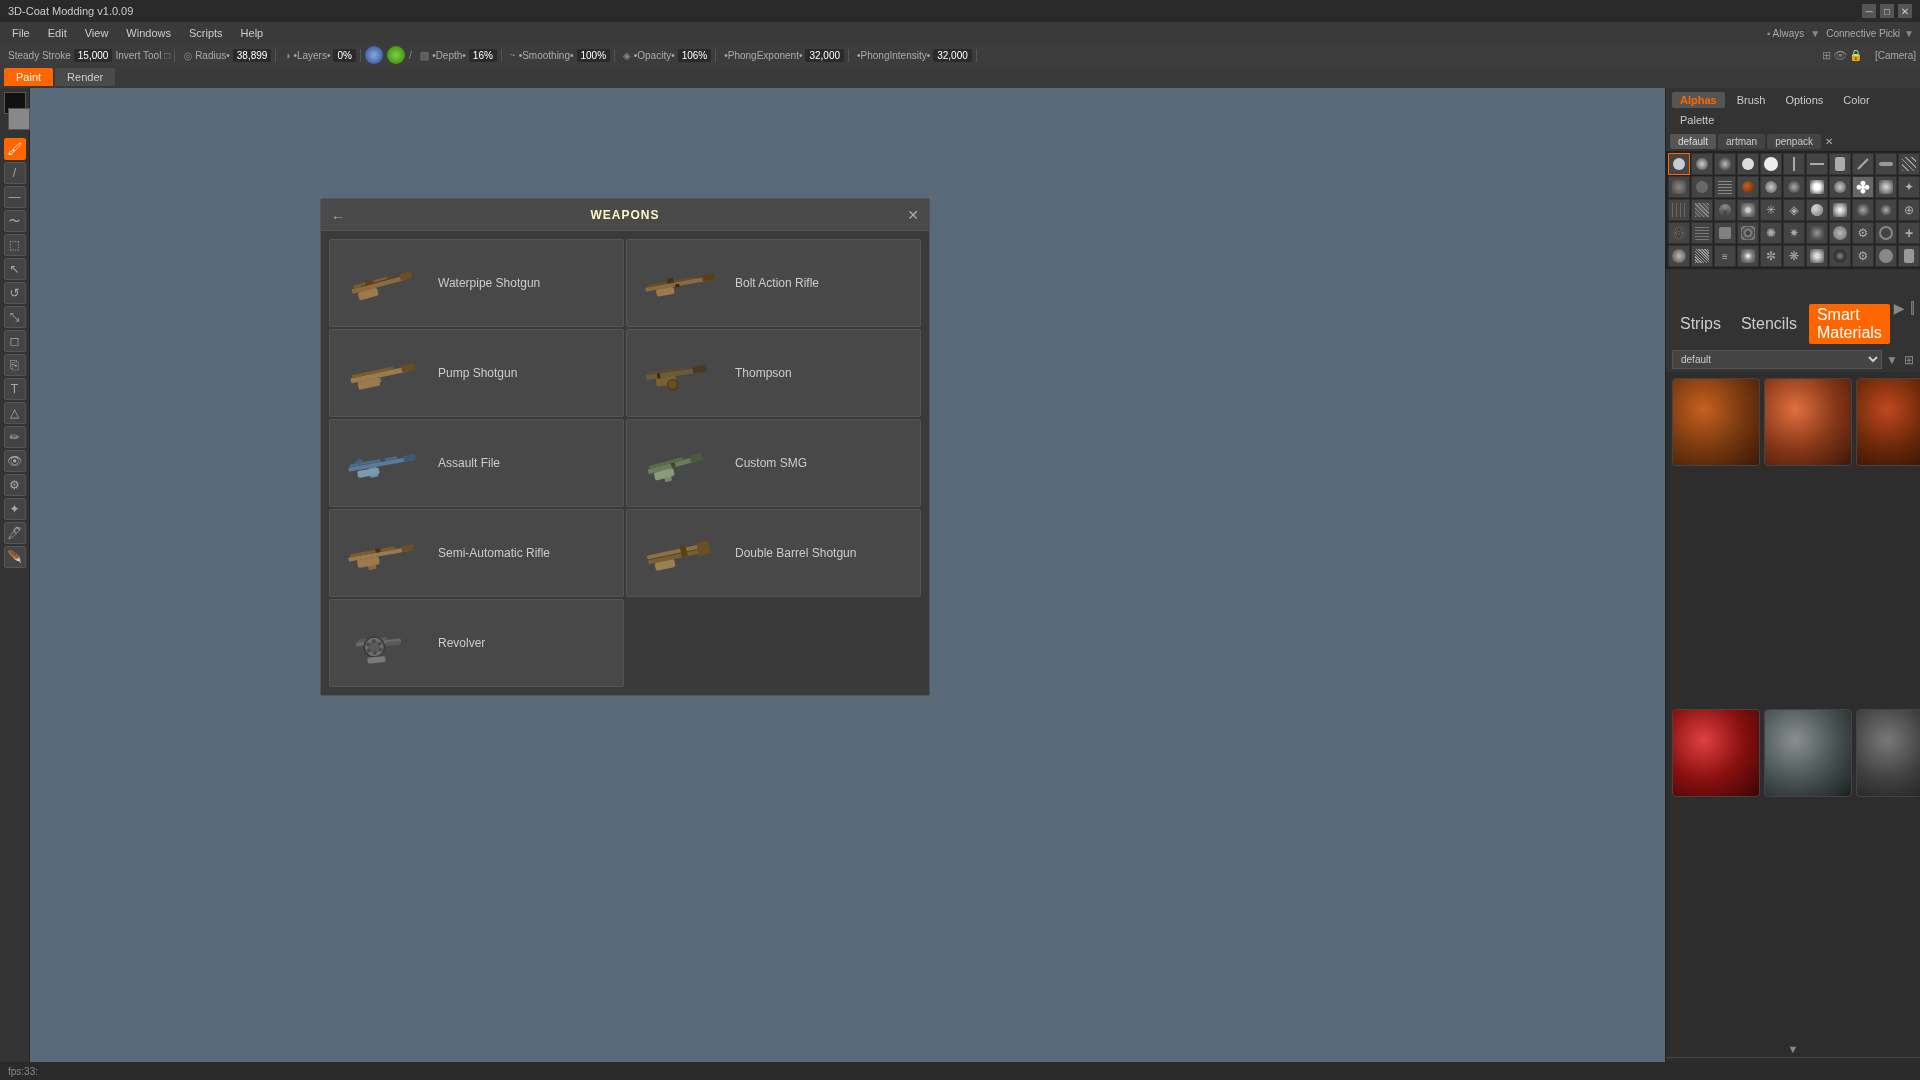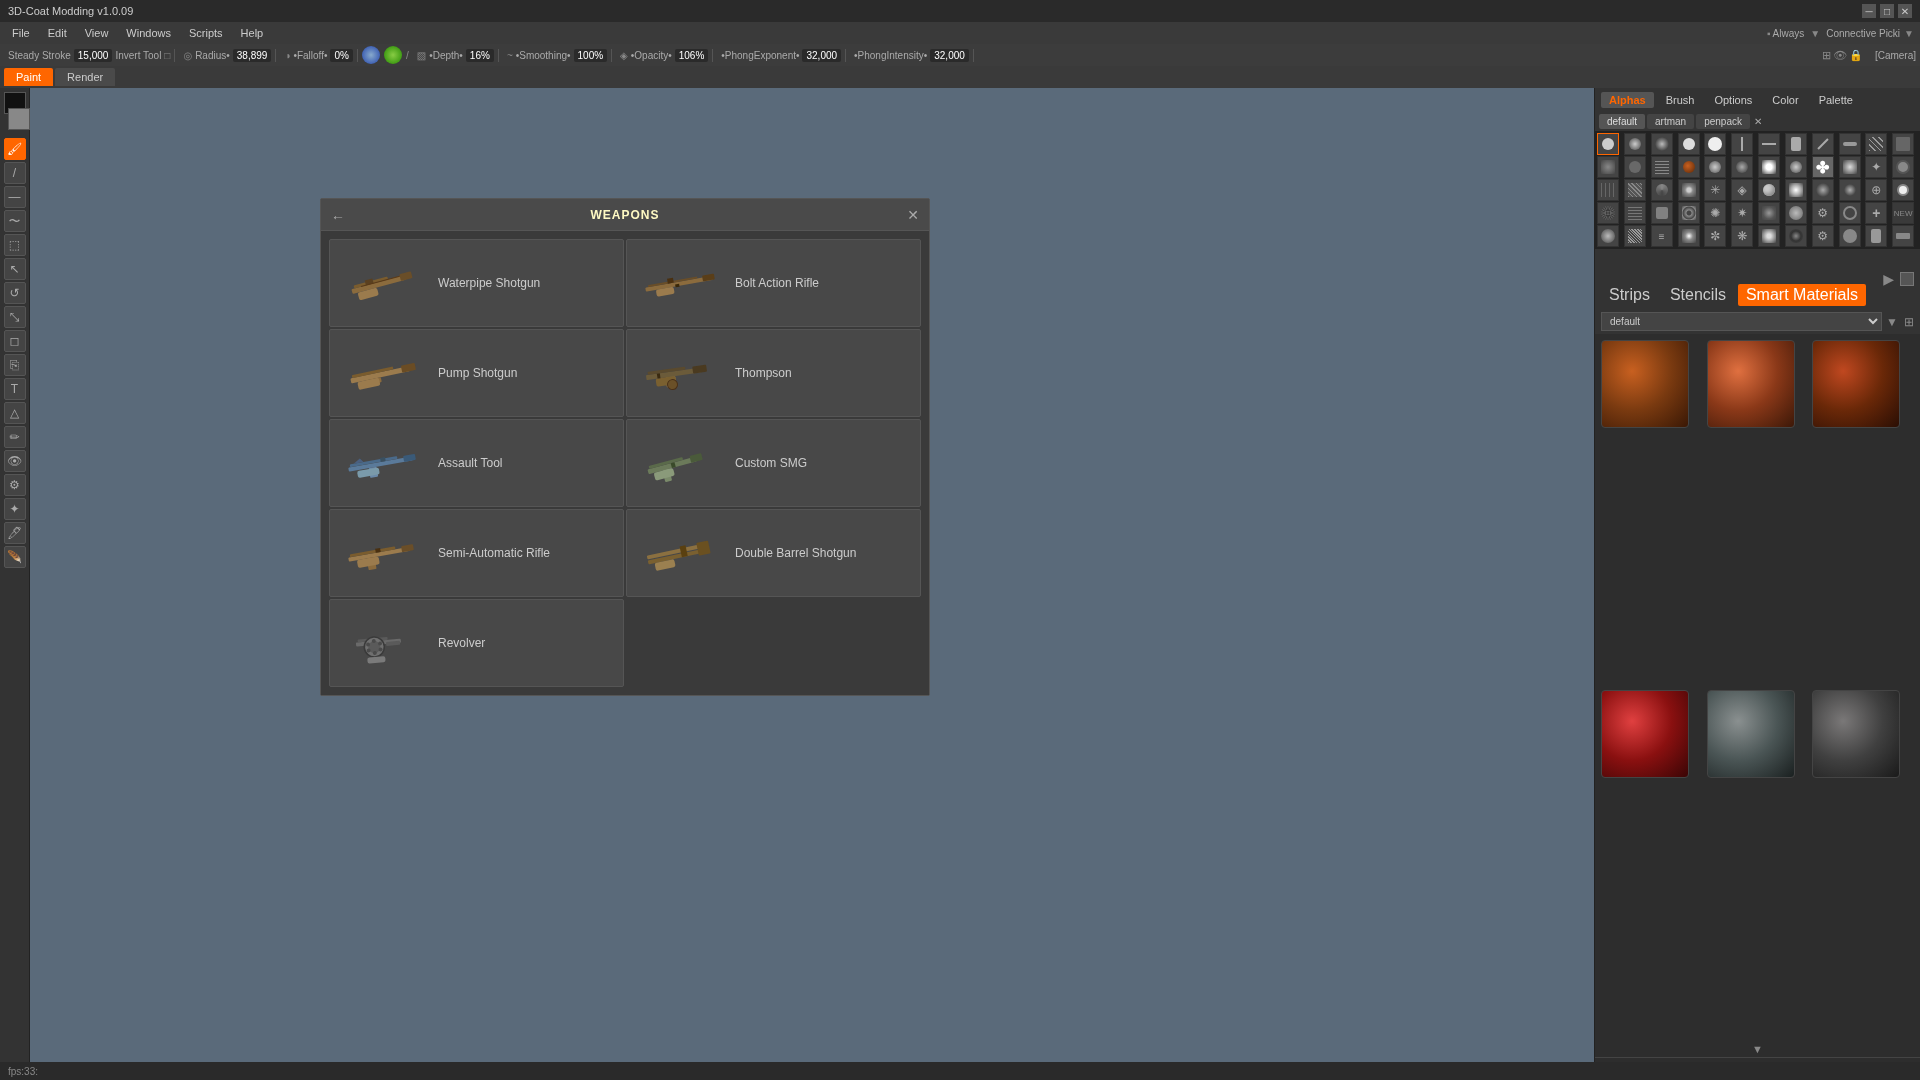--- a/index.html
+++ b/index.html
@@ -132,21 +132,21 @@
     
     #canvas-area {
       flex: 1;
       background: #5a6a7a;
       position: relative;
       overflow: hidden;
     }
 
     
     #right-panel {
-      width: 326px;
+      width: 255px;
       background: #fca5a5;
       border-left: 1px solid #222;
       display: flex;
       flex-direction: column;
     }
 
     
     #alphas-header {
       display: flex;
       align-items: center;
@@ -398,21 +398,21 @@
     <span class="toolbar-label">Invert Tool</span>
     <span style="color:#888;">□</span>
   </div>
   <div class="toolbar-group">
     <span style="color:#888;">◎</span>
     <span class="toolbar-label">Radius•</span>
     <span class="toolbar-value">38,899</span>
   </div>
   <div class="toolbar-group">
     <span style="color:#888;">◑</span>
-    <span class="toolbar-label">•Falloff•</span>
+    <span class="toolbar-label">•Layers•</span>
     <span class="toolbar-value">0%</span>
   </div>
   <div style="width:18px;height:18px;background:radial-gradient(circle, #88aacc, #2244aa);border-radius:50%;cursor:pointer;"></div>
   <div style="width:18px;height:18px;background:radial-gradient(circle, #88cc44, #228800);border-radius:50%;cursor:pointer;"></div>
   <span style="color:#888;">/ </span>
   <div class="toolbar-group">
     <span style="color:#888;">▧</span>
     <span class="toolbar-label">•Depth•</span>
     <span class="toolbar-value">16%</span>
   </div>
@@ -555,21 +555,21 @@
                 <rect x="2" y="23" width="65" height="4" rx="1" fill="#5A7A9A"></rect>
                 <rect x="4" y="20" width="48" height="3" rx="1" fill="#4A6A8A"></rect>
                 <rect x="58" y="21" width="12" height="6" rx="1" fill="#3A5A78"></rect>
                 <rect x="22" y="27" width="8" height="10" rx="1" fill="#6A8AAA"></rect>
                 <rect x="10" y="28" width="22" height="7" rx="2" fill="#7A9AAA"></rect>
                 <rect x="35" y="19" width="5" height="4" rx="0" fill="#3A5060"></rect>
                 <polygon points="8,20 15,16 18,20" fill="#4A6080"></polygon>
               </g>
             </svg>
           </div>
-          <span class="weapon-name">Assault  Tool</span>
+          <span class="weapon-name">Assault  File</span>
         </div>
 
         <div class="weapon-cell">
           <div class="weapon-image">
             <svg class="gun-svg" viewBox="0 0 80 50" xmlns="http://www.w3.org/2000/svg">
               <g transform="rotate(-15, 40, 25)">
                 <rect x="4" y="22" width="50" height="5" rx="1" fill="#6B7A5A"></rect>
                 <rect x="6" y="19" width="35" height="3" rx="1" fill="#5A6A4A"></rect>
                 <rect x="48" y="20" width="12" height="7" rx="1" fill="#4A5A3A"></rect>
                 <rect x="18" y="27" width="7" height="12" rx="1" fill="#7A8A6A"></rect>

